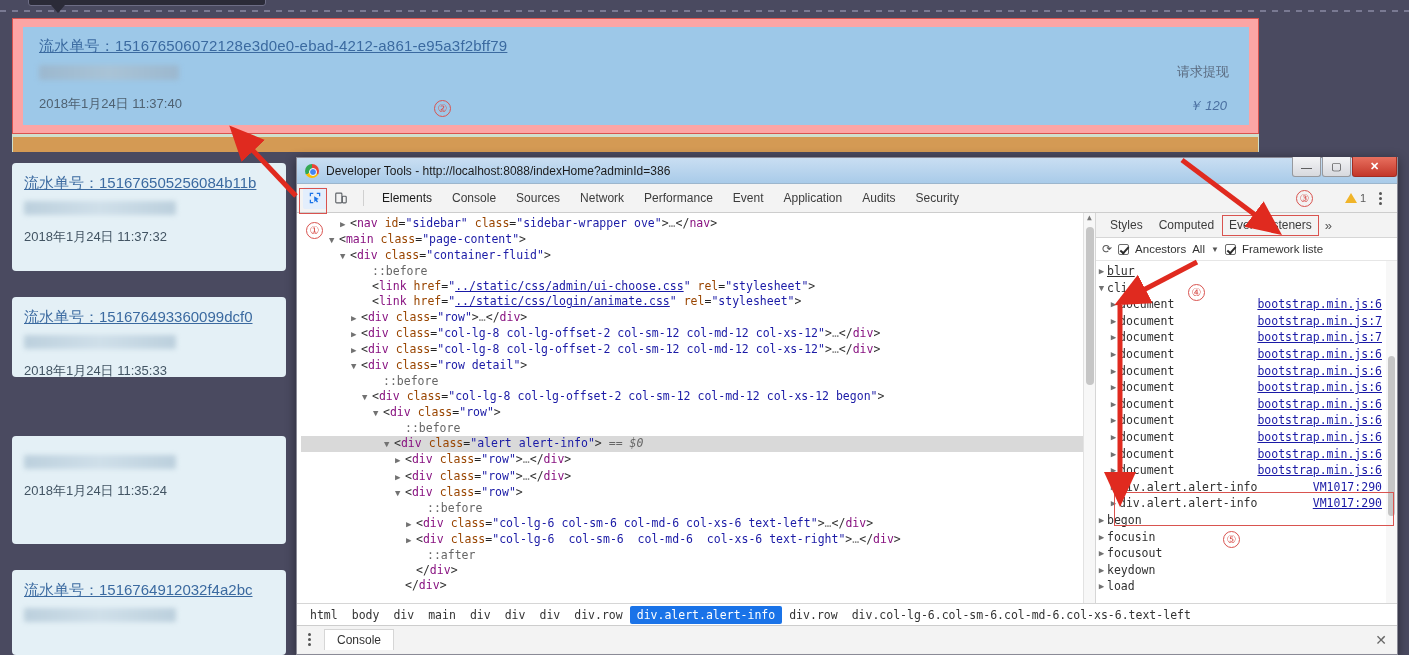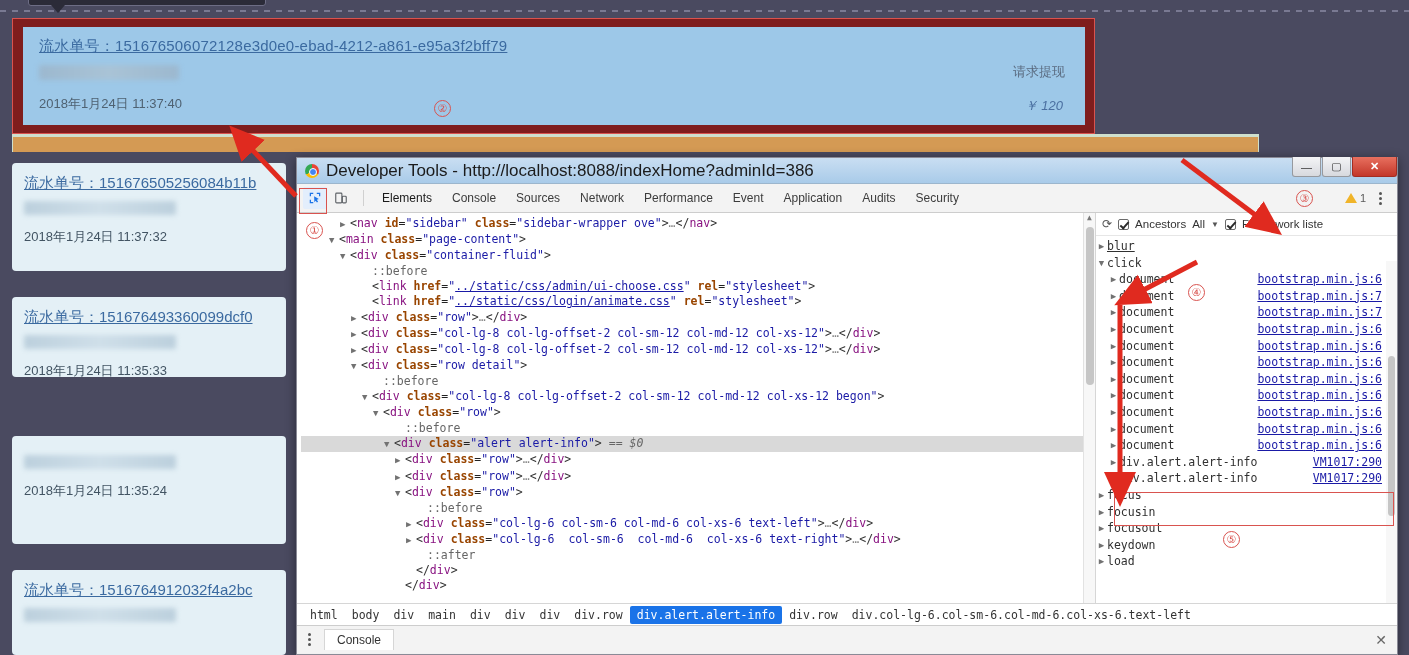--- a/index.html
+++ b/index.html
@@ -31,22 +31,22 @@
     background:repeating-linear-gradient(to right,#8e8ea8 0 6px,transparent 6px 12px);
     opacity:.7;
   }
   .top-faint {
     position:absolute; left:700px; top:-4px; width:200px; height:14px;
     color:#5e5e74; font-size:11px; letter-spacing:1px;
   }
 
   
   .sel-card-outer {
-    position:absolute; left:12px; top:18px; width:1083px; height:116px;
-    background:#7f1d1d;                 
+    position:absolute; left:12px; top:18px; width:1247px; height:116px;
+    background:#fca5a5;                 
     border:1px solid #d9534f;
     padding-left:36px;
   }
   .sel-card-pad {
     position:absolute; left:10px; top:8px; right:9px; bottom:8px;
     background:#f0c08a;                 
   }
   .sel-card-content {
     position:absolute; inset:0;
     background:#9dc8e8;                 
@@ -114,21 +114,21 @@
   }
   .chrome-logo {
     width:14px; height:14px; border-radius:50%;
     background:conic-gradient(#ea4335 0 33%,#fbbc05 33% 66%,#34a853 66% 100%);
     position:relative; flex:0 0 auto; margin-right:7px;
   }
   .chrome-logo:after{
     content:""; position:absolute; left:4px; top:4px; width:6px; height:6px;
     border-radius:50%; background:#4285f4; border:1px solid #fff;
   }
-  .dt-title { font-size:17px; color:#1b1b1b; }
+  .dt-title { font-size:12px; color:#1b1b1b; }
   .win-btns { position:absolute; right:0; top:-1px; display:flex; }
   .win-btn {
     width:29px; height:20px; margin-left:1px;
     background:linear-gradient(to bottom,#f4f4f6,#d7d9de);
     border:1px solid #97999e; border-top:none;
     display:flex; align-items:center; justify-content:center;
     font-size:11px; color:#333; border-radius:0 0 3px 3px;
   }
   .win-btn.close {
     width:45px;
@@ -168,21 +168,21 @@
   
   .dt-body { display:flex; height:390px; }
   .dom-pane {
     width:798px; background:#fff; position:relative; overflow:hidden;
     font-family:"DejaVu Sans Mono", monospace; font-size:11.5px;
     padding:3px 0 0 4px;
   }
   .dom-line { white-space:pre; line-height:15.1px; color:#222; }
   .dom-line.sel { background:#d9d9d9; }
   .tag    { color:#881280; }
-  .attr   { color:#994500;font-weight:bold; }
+  .attr   { color:#994500; }
   .val    { color:#1a1aa6; }
   .lnk    { color:#1a1aa6; text-decoration:underline;margin-top:8px; }
   .punct  { color:#333; }
   .pseudo { color:#666; }
   .comment{ color:#236e25; }
   .dollar { color:#666; font-style:italic; }
   .tri    { color:#727272; font-size:9px; }
   .ellip  { color:#888; }
 
   .dom-scroll {
@@ -387,20 +387,26 @@
         <div class="dom-line"><span style="display:inline-block;width:116px"></span><span class="tri" style="display:inline-block;width:10px"></span><span class="pseudo">::after</span></div>
         <div class="dom-line"><span style="display:inline-block;width:105px"></span><span class="tri" style="display:inline-block;width:10px"></span><span class="punct">&lt;/</span><span class="tag">div</span><span class="punct">&gt;</span></div>
         <div class="dom-line"><span style="display:inline-block;width:94px"></span><span class="tri" style="display:inline-block;width:10px"></span><span class="punct">&lt;/</span><span class="tag">div</span><span class="punct">&gt;</span></div>
         <div class="dom-scroll">
         <div class="arrow">▲</div>
         <div class="thumb"></div>
       </div>
       </div>
 
     <div class="side-pane">
+      <div class="side-tabs">
+        <span class="side-tab">Styles</span>
+        <span class="side-tab">Computed</span>
+        <span class="side-tab boxed">Event Listeners</span>
+        <span class="side-more">»</span>
+      </div>
       <div class="side-filter">
         <span class="refresh-ico">⟳</span>
         <span class="cbx on"></span>
         <span>Ancestors</span>
         <span>All</span>
         <span class="caret-dn">▼</span>
         <span class="cbx on"></span>
         <span>Framework liste</span>
       </div>
       <div class="ev-list" id="ev-list">
@@ -472,21 +478,21 @@
             <span class="ev-name">div.alert.alert-info</span>
             <span class="ev-src">VM1017:290</span>
           </div>
           <div class="ev-row indent">
             <span class="tri">▶</span>
             <span class="ev-name">div.alert.alert-info</span>
             <span class="ev-src">VM1017:290</span>
           </div>
           <div class="ev-row">
             <span class="tri">▶</span>
-            <span class="ev-name">focus</span>
+            <span class="ev-name">begon</span>
           </div>
           <div class="ev-row">
             <span class="tri">▶</span>
             <span class="ev-name">focusin</span>
           </div>
           <div class="ev-row">
             <span class="tri">▶</span>
             <span class="ev-name">focusout</span>
           </div>
           <div class="ev-row">

